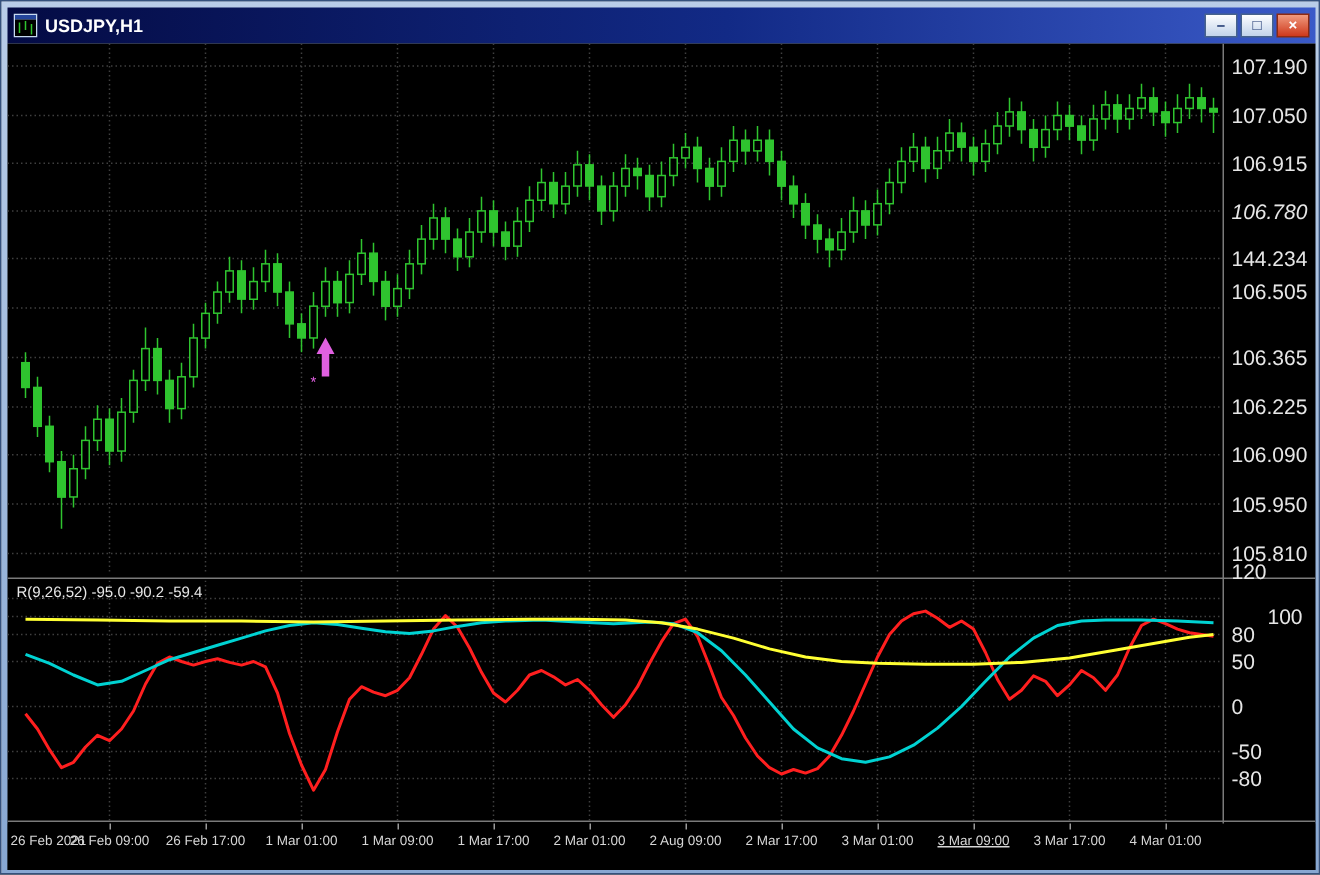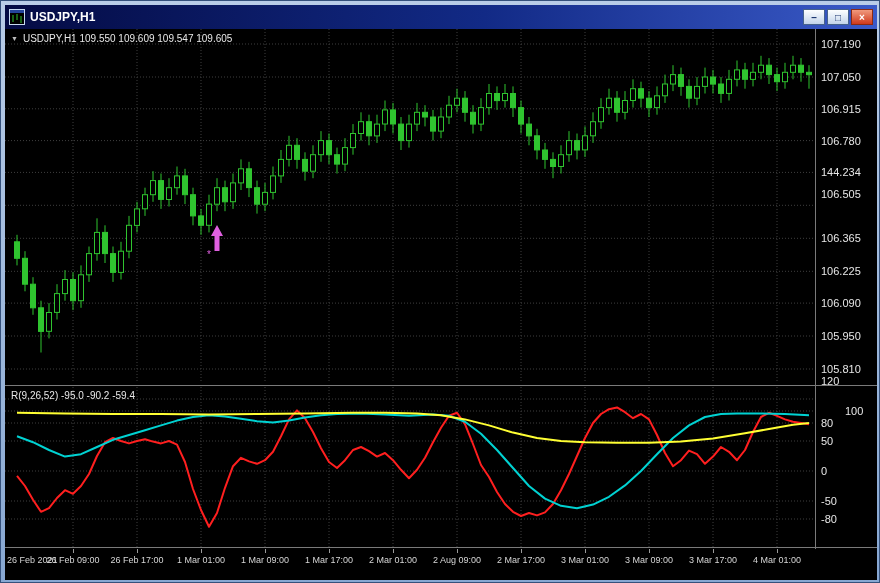--- a/index.html
+++ b/index.html
@@ -13,21 +13,21 @@
   .win-btn.close{background:linear-gradient(#f09a7e,#ce391c);color:#fff;border-color:#8c2a12}
   .client{position:absolute;left:4px;top:28px;width:872px;height:551px;background:#000;overflow:hidden}
   #main-svg{position:absolute;left:0;top:0}
   #ind-svg{position:absolute;left:0;top:358px}
   .hsep1{position:absolute;left:0;top:356px;width:872px;height:1px;background:#7a7a7a}
   .hsep2{position:absolute;left:0;top:518px;width:872px;height:1px;background:#7a7a7a}
   .vsep{position:absolute;left:810px;top:0;width:1px;height:551px;background:#7a7a7a}
   .ohlc-label{position:absolute;left:6px;top:4px;color:#e8e8e8;font-size:10px;display:flex;gap:5px;align-items:center;white-space:nowrap}
   .collapse{color:#bdbdbd;font-size:7px}
   .ind-label{position:absolute;left:6px;top:361px;color:#e8e8e8;font-size:10px;white-space:nowrap}
-  .tick-label{position:absolute;left:816px;color:#e6e6e6;font-size:11px;line-height:11px}
+  .tick-label{position:absolute;left:816px;color:#e6e6e6;font-size:14px;line-height:11px}
   .time-axis{position:absolute;left:0;top:520px;width:872px;height:31px;background:#000}
   .time-label{position:absolute;top:6px;color:#d6d6d6;font-size:9px;white-space:nowrap}
   .time-tick{position:absolute;top:0;width:1px;height:4px;background:#9a9a9a}
 </style>
 </head>
 <body>
 
 <div class="window">
   <div class="titlebar">
     <span class="title-icon">
@@ -300,35 +300,31 @@
           <line x1="0" y1="54.0" x2="810" y2="54.0"></line>
           <line x1="0" y1="84.0" x2="810" y2="84.0"></line>
           <line x1="0" y1="114.0" x2="810" y2="114.0"></line>
           <line x1="0" y1="132.0" x2="810" y2="132.0"></line>
         </g>
         <polyline points="12,88.8 20,99.0 28,112.8 36,124.8 44,121.2 52,111.0 60,103.2 68,106.8 76,99.0 84,87.0 92,69.0 100,55.2 108,51.0 116,54.0 124,56.4 132,54.0 140,52.2 148,54.6 156,56.4 164,54.0 172,57.6 180,75.0 188,102.0 196,123.0 204,139.8 212,126.0 220,100.8 228,79.2 236,70.8 244,74.4 252,76.8 260,73.2 268,64.8 276,49.2 284,32.4 292,23.4 300,31.2 308,45.0 316,61.2 324,75.0 332,81.0 340,73.2 348,63.0 356,60.0 364,64.2 372,69.6 380,66.0 388,73.2 396,82.8 404,91.2 412,82.8 420,70.8 428,55.2 436,40.8 444,28.8 452,25.8 460,37.2 468,57.0 476,78.0 484,90.0 492,105.0 500,117.0 508,124.8 516,129.0 524,126.0 532,128.4 540,125.4 548,117.0 556,103.2 564,87.0 572,69.0 580,51.0 588,36.0 596,27.0 604,22.2 612,20.4 620,25.2 628,31.2 636,27.0 644,32.4 652,48.0 660,66.0 668,79.2 676,73.2 684,63.6 692,67.2 700,76.8 708,69.6 716,60.0 724,64.8 732,73.2 740,63.0 748,45.0 756,30.0 764,25.8 772,28.8 780,32.4 788,34.8 796,36.0 804,37.2" fill="none" stroke="#ff1f1f" stroke-width="2" stroke-linejoin="round"></polyline>
         <polyline points="12,49.2 28,55.2 44,63.0 60,69.6 76,67.2 92,60.0 108,52.8 124,48.0 140,43.2 156,38.4 172,33.6 188,30.0 204,28.2 220,29.4 236,31.8 252,34.2 268,35.4 284,33.6 300,30.6 316,28.2 332,27.0 356,26.4 380,27.6 404,28.8 428,27.6 444,28.8 460,34.8 476,46.8 492,63.0 508,81.0 524,99.0 540,111.6 556,118.8 572,121.2 588,117.6 604,109.8 620,98.4 636,84.0 652,67.2 668,51.0 684,38.4 700,30.0 716,27.0 732,26.4 756,26.4 780,27.0 804,28.2" fill="none" stroke="#00d2d2" stroke-width="2" stroke-linejoin="round"></polyline>
         <polyline points="12,25.8 60,26.4 108,27.0 156,27.0 204,27.6 252,27.0 300,26.4 348,25.8 380,25.8 412,26.4 436,28.2 460,32.4 484,38.4 508,45.6 532,51.0 556,54.0 580,55.2 612,55.8 644,55.8 676,54.6 708,51.6 740,46.2 764,42.0 788,37.8 804,36.0" fill="none" stroke="#ffff33" stroke-width="2" stroke-linejoin="round"></polyline>
       </svg>
 
-    <div class="ohlc-label">
-      <span class="collapse">▼</span>
-      <span>USDJPY,H1  109.550 109.609 109.547 109.605</span>
-    </div>
     <div class="ind-label">R(9,26,52) -95.0 -90.2 -59.4</div>
 
     <div class="hsep1"></div>
     <div class="hsep2"></div>
     <div class="vsep"></div>
 
     <div id="price-scale">
         <span class="tick-label" style="top: 10px;">107.190</span>
         <span class="tick-label" style="top: 43px;">107.050</span>
         <span class="tick-label" style="top: 75px;">106.915</span>
-        <span class="tick-label" style="top: 107px;">106.780</span>
+        <span class="tick-label" style="top: 107px; font-style: italic;">106.780</span>
         <span class="tick-label" style="top: 138px;">144.234</span>
         <span class="tick-label" style="top: 160px;">106.505</span>
         <span class="tick-label" style="top: 204px;">106.365</span>
         <span class="tick-label" style="top: 237px;">106.225</span>
         <span class="tick-label" style="top: 269px;">106.090</span>
         <span class="tick-label" style="top: 302px;">105.950</span>
         <span class="tick-label" style="top: 335px;">105.810</span>
       </div>
     <div id="ind-scale">
         <span class="tick-label" style="top: 347px;">120</span>
@@ -353,20 +349,20 @@
         <span class="time-label" style="left: 324px; transform: translateX(-50%);">1 Mar 17:00</span>
         <div class="time-tick" style="left: 388px;"></div>
         <span class="time-label" style="left: 388px; transform: translateX(-50%);">2 Mar 01:00</span>
         <div class="time-tick" style="left: 452px;"></div>
         <span class="time-label" style="left: 452px; transform: translateX(-50%);">2 Aug 09:00</span>
         <div class="time-tick" style="left: 516px;"></div>
         <span class="time-label" style="left: 516px; transform: translateX(-50%);">2 Mar 17:00</span>
         <div class="time-tick" style="left: 580px;"></div>
         <span class="time-label" style="left: 580px; transform: translateX(-50%);">3 Mar 01:00</span>
         <div class="time-tick" style="left: 644px;"></div>
-        <span class="time-label" style="left: 644px; transform: translateX(-50%);">3 Mar 09:00</span>
+        <span class="time-label" style="left: 644px; transform: translateX(-50%); text-decoration: underline;">3 Mar 09:00</span>
         <div class="time-tick" style="left: 708px;"></div>
         <span class="time-label" style="left: 708px; transform: translateX(-50%); text-align: right;">3 Mar 17:00</span>
         <div class="time-tick" style="left: 772px;"></div>
         <span class="time-label" style="left: 772px; transform: translateX(-50%);">4 Mar 01:00</span>
       </div>
   </div>
 </div>
 
 </body></html>

